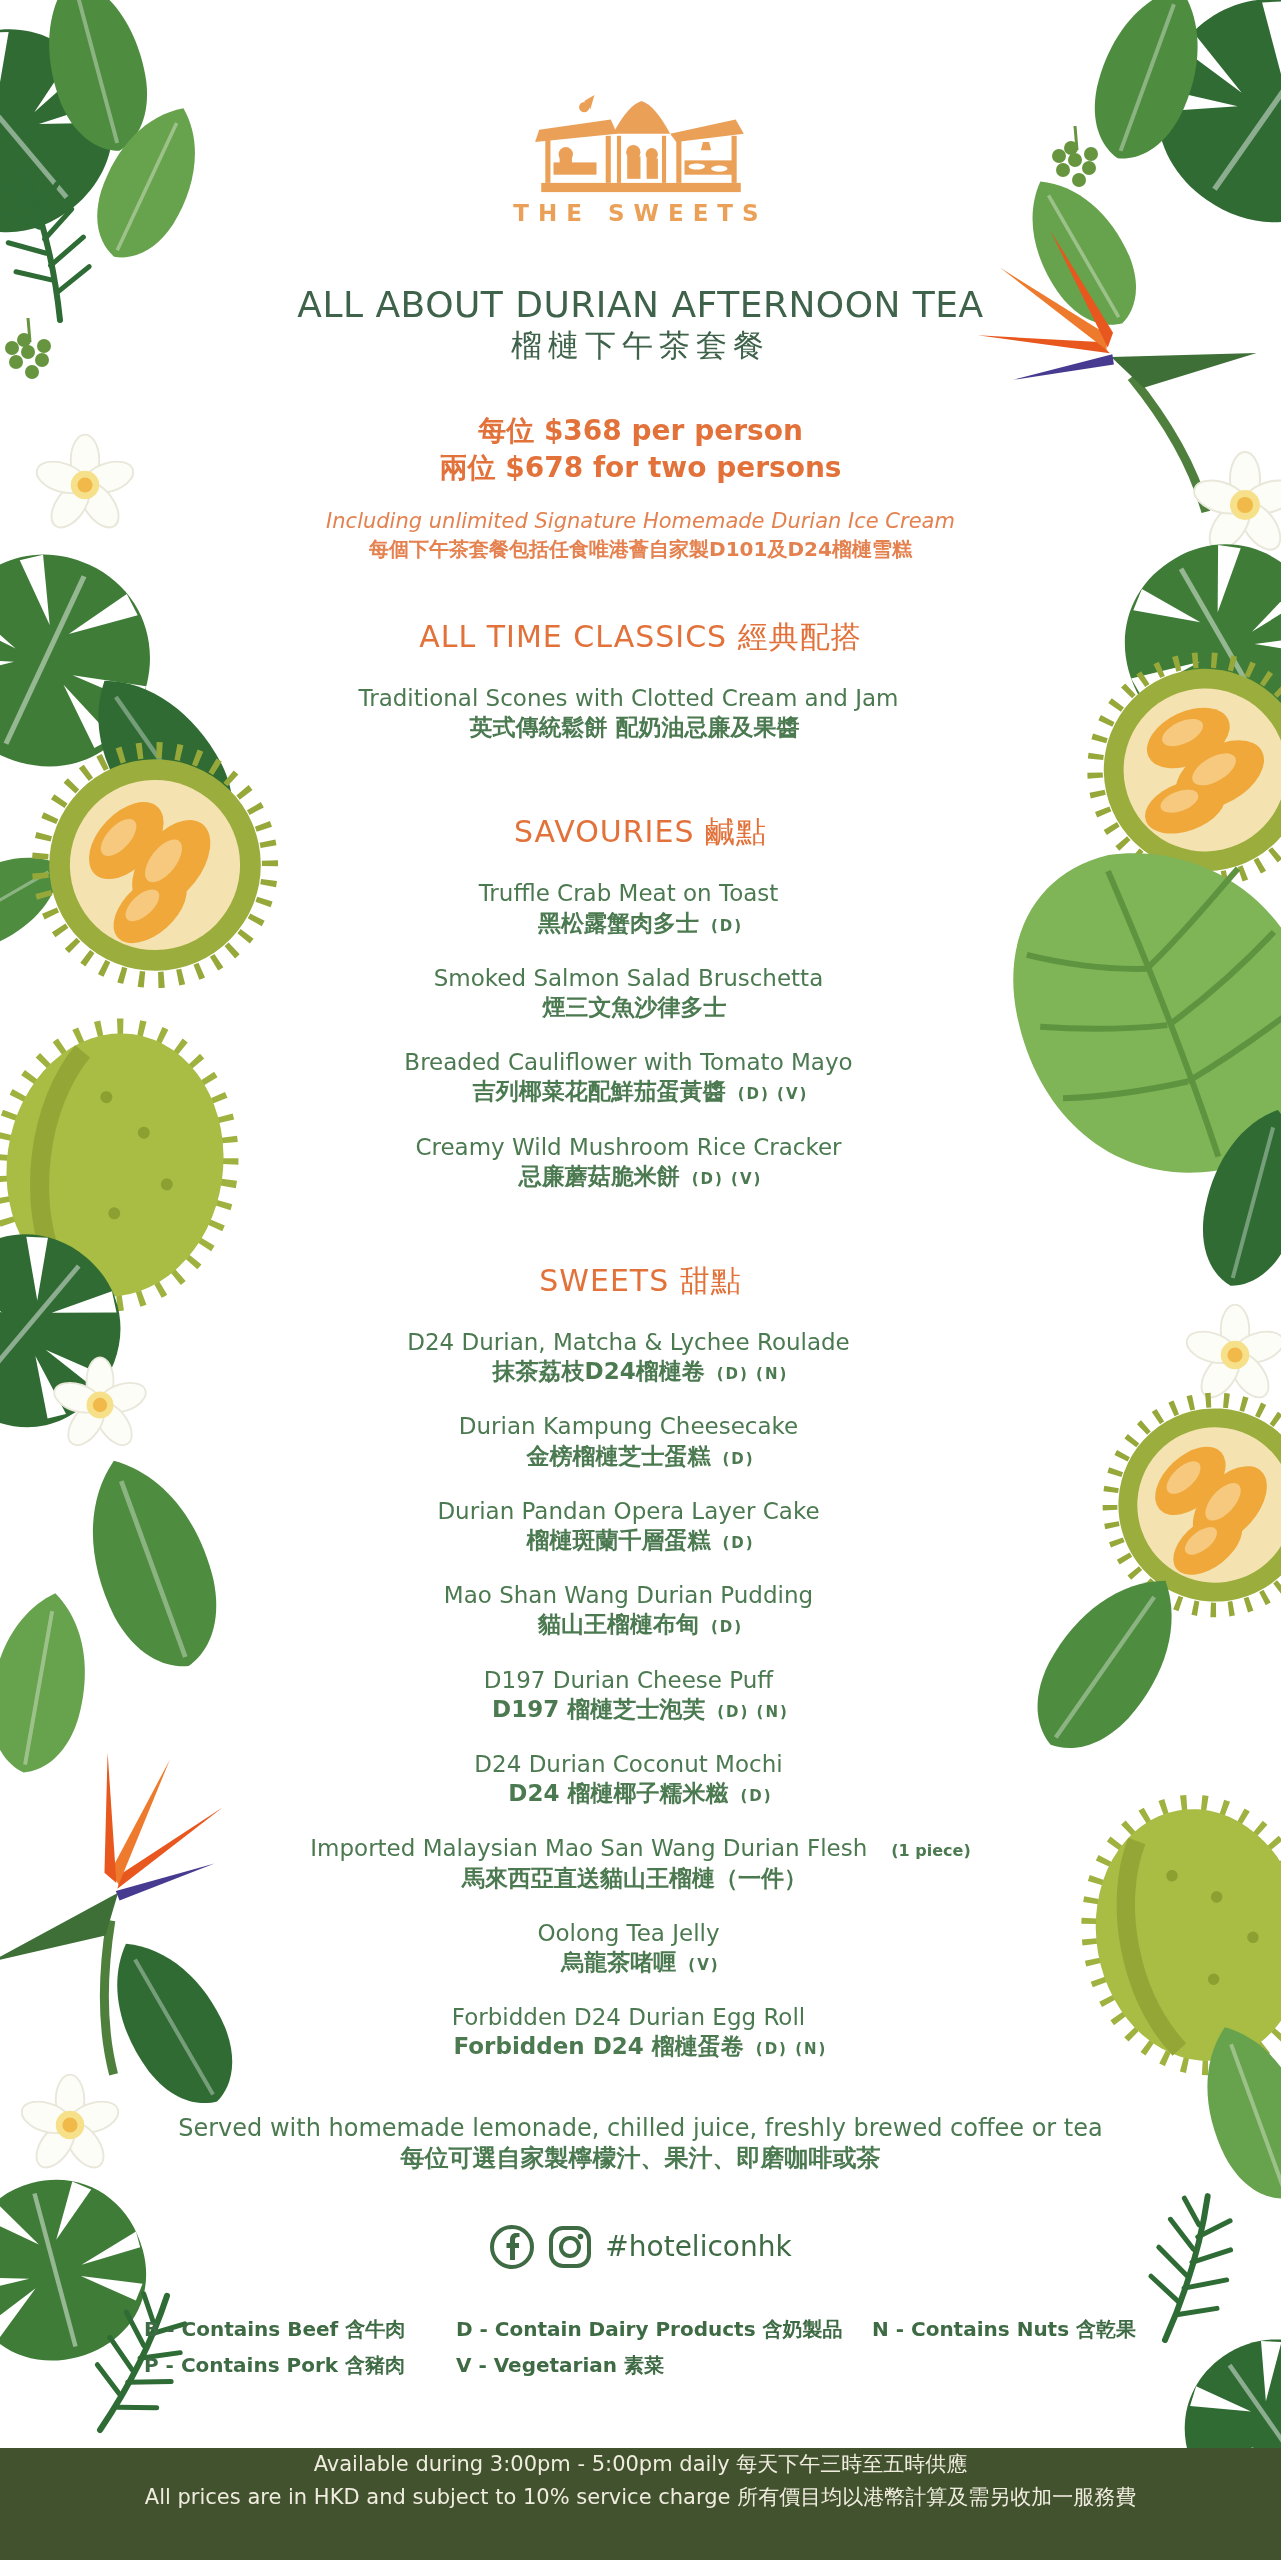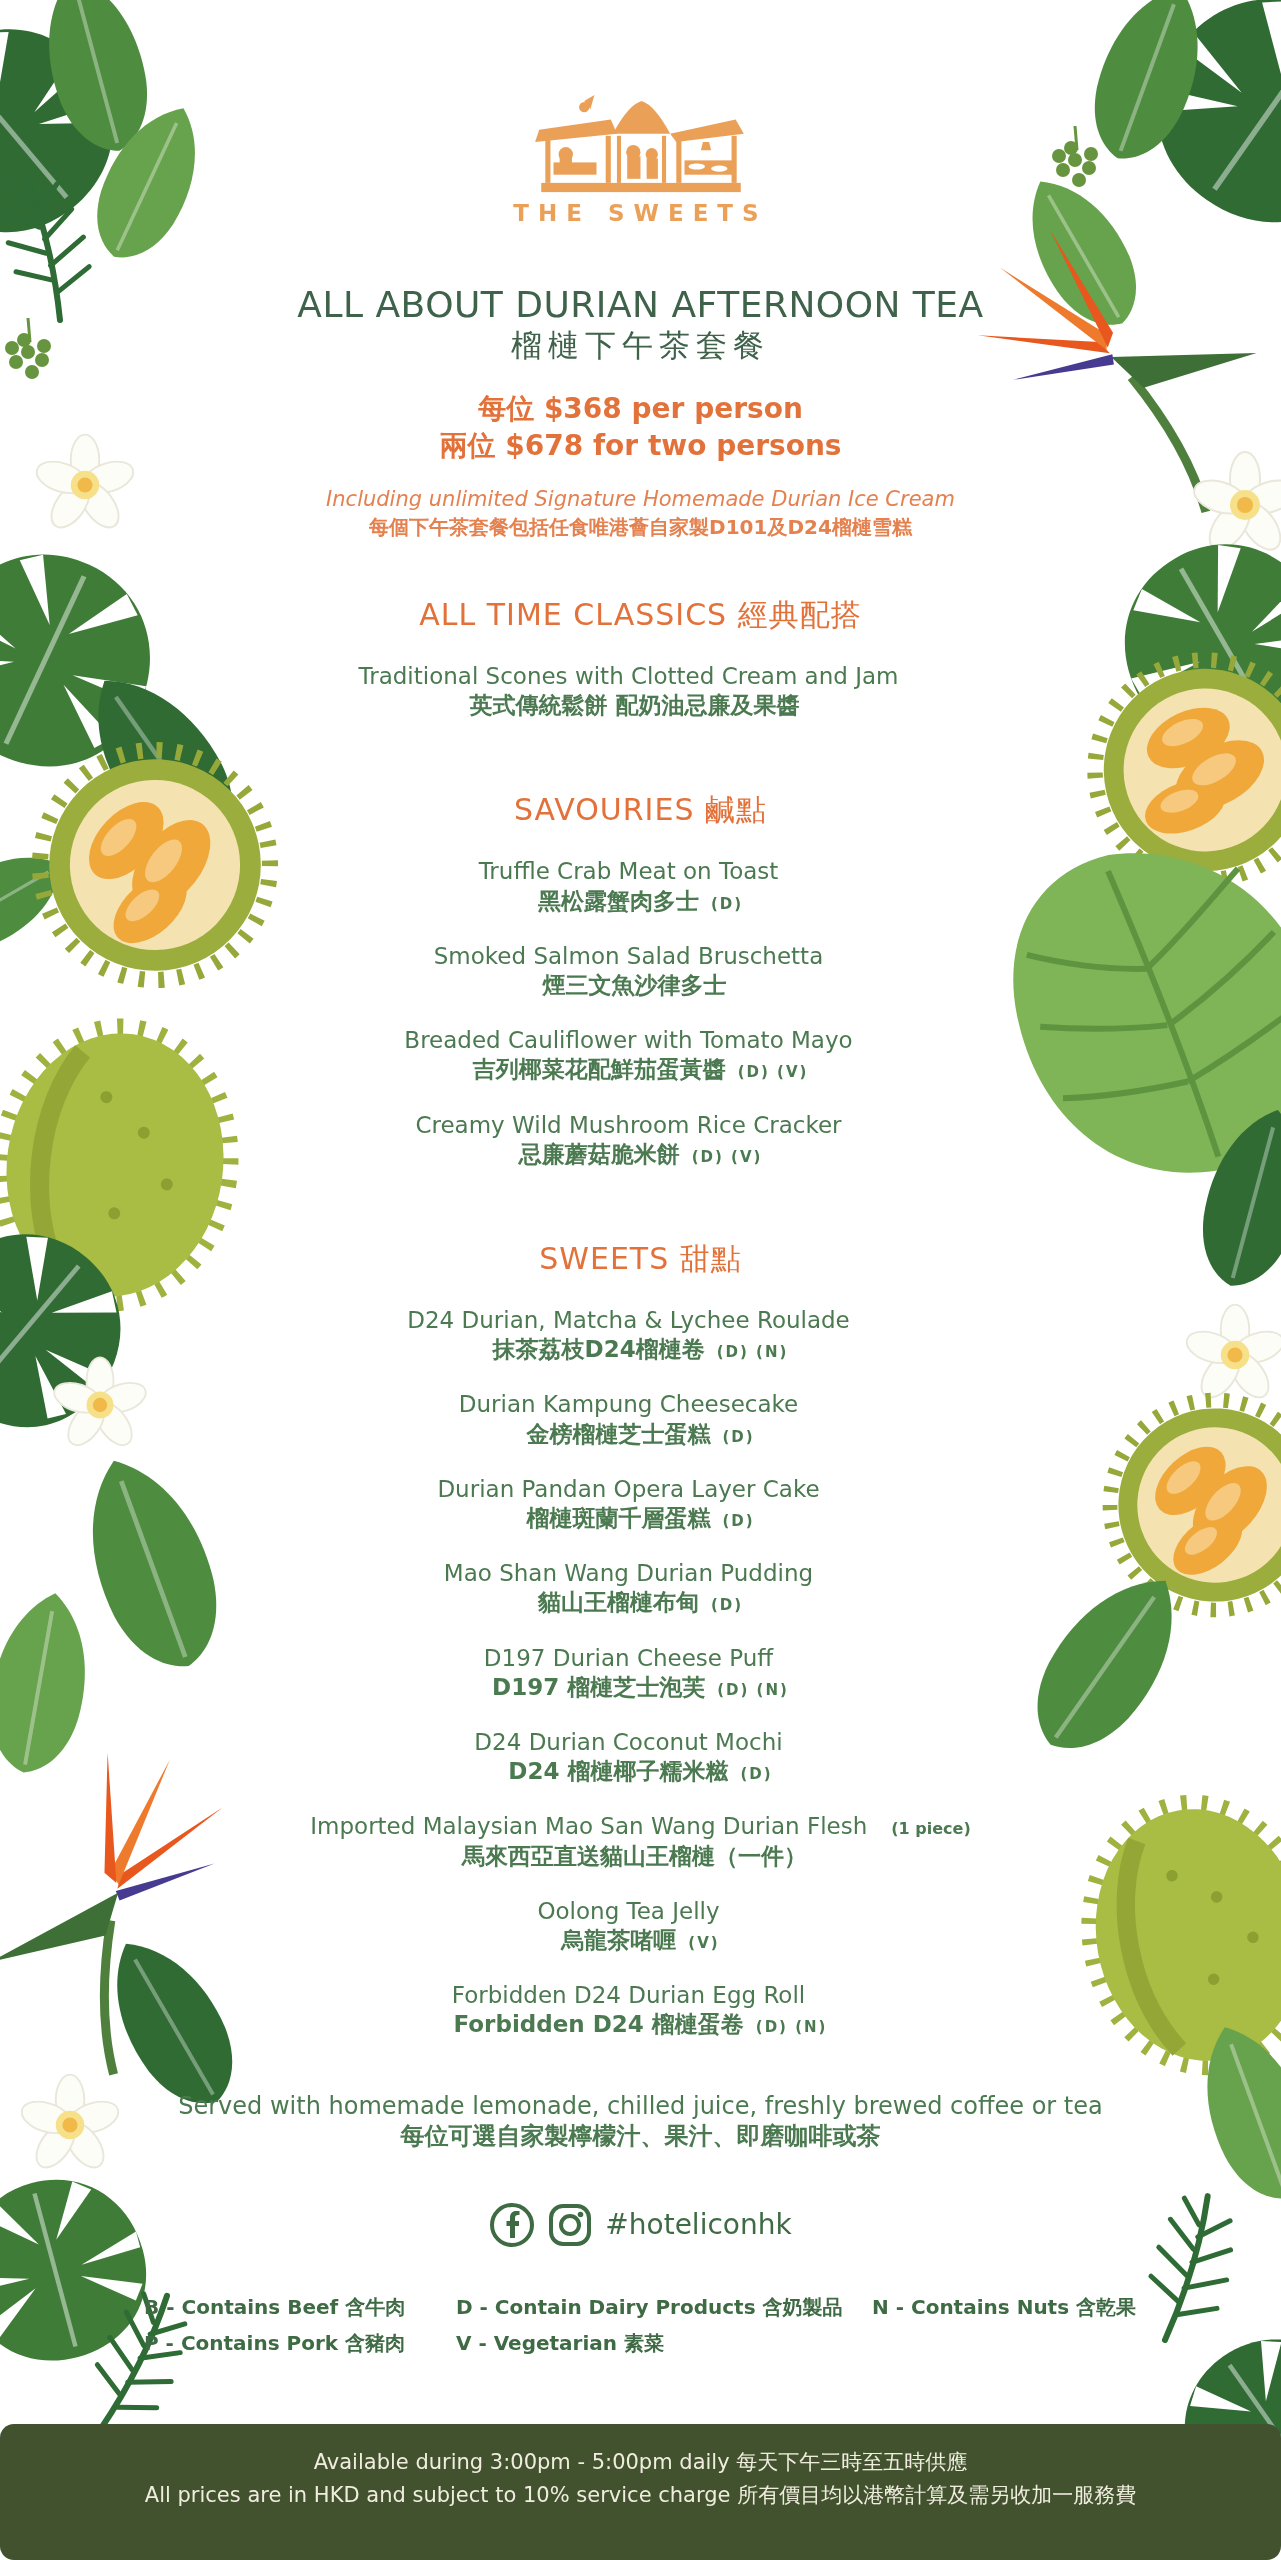--- a/index.html
+++ b/index.html
@@ -14,41 +14,41 @@
   }
   *{margin:0;padding:0;box-sizing:border-box;}
   body{background:#ffffff;font-family:"DejaVu Sans","Liberation Sans",sans-serif;}
   .page{position:relative;width:1281px;height:2560px;margin:0 auto;background:#ffffff;overflow:hidden;}
   .decor{position:absolute;left:0;top:0;z-index:0;}
   .content{position:relative;z-index:2;width:1010px;margin:0 auto;text-align:center;padding-top:92px;}
   .logo-mark{display:block;margin:0 auto;width:220px;height:104px;}
   .logo-text{margin-top:4px;font-size:23px;font-weight:bold;letter-spacing:9px;color:var(--logo-orange);}
   .title-en{margin-top:58px;font-size:36px;font-weight:400;letter-spacing:.5px;color:var(--title-green);}
   .title-zh{margin-top:0;font-size:31px;font-weight:normal;letter-spacing:6px;color:var(--title-green);}
-  .pricing{margin-top:24px;}
+  .pricing{margin-top:46px;}
   .price-line{font-size:28px;font-weight:bold;line-height:1.32;color:var(--accent-orange);}
   .note-en{margin-top:22px;font-size:21px;font-style:italic;color:var(--note-orange);}
   .note-zh{margin-top:3px;font-size:20px;font-weight:bold;color:var(--note-orange);}
   .section-heading{margin-top:70px;font-size:30px;font-weight:500;letter-spacing:1px;color:var(--accent-orange);}
   .section-heading.first{margin-top:54px;}
   .menu-item{margin-top:26px;font-size:23px;line-height:1.27;color:var(--text-green);}
   .item-zh{font-weight:bold;}
   .item-suffix{font-size:16px;font-weight:bold;margin-left:24px;text-align:center;}
   .item-tags{font-size:15px;font-weight:bold;margin-left:12px;letter-spacing:2px;}
   .served{margin-top:52px;font-size:24px;color:var(--text-green);}
   .served-zh{margin-top:0;font-weight:bold;}
   .social{margin-top:50px;display:flex;align-items:center;justify-content:center;gap:12px;color:var(--legend-green);}
   .social svg{display:block;}
   .hashtag{font-size:28px;color:var(--legend-green);}
   .legend{margin-top:46px;margin-left:144px;text-align:left;font-size:20px;font-weight:bold;color:var(--legend-green);position:relative;z-index:3;}
   .legend-row{display:flex;margin-bottom:9px;}
   .legend-cell.c1{width:312px;}
   .legend-cell.c2{width:416px;}
-  .footer-bar{position:absolute;left:0;right:0;bottom:0;height:136px;background:var(--footer-bg);color:var(--footer-text);
-    text-align:center;font-size:21px;line-height:1.55;padding-top:22px;z-index:5;border-radius:14px;}
+  .footer-bar{position:absolute;left:0;right:0;bottom:0;height:112px;background:var(--footer-bg);color:var(--footer-text);
+    text-align:center;font-size:21px;line-height:1.55;z-index:5;}
 </style>
 </head>
 <body>
 
 <div class="page">
 
   <svg class="decor" width="1281" height="2560" viewBox="0 0 1281 2560" aria-hidden="true">
     <defs>
       <g id="leaf">
         <path d="M0,-88 C34,-64 50,-18 44,34 C38,74 16,90 0,94 C-16,90 -38,74 -44,34 C-50,-18 -34,-64 0,-88 Z"></path>

